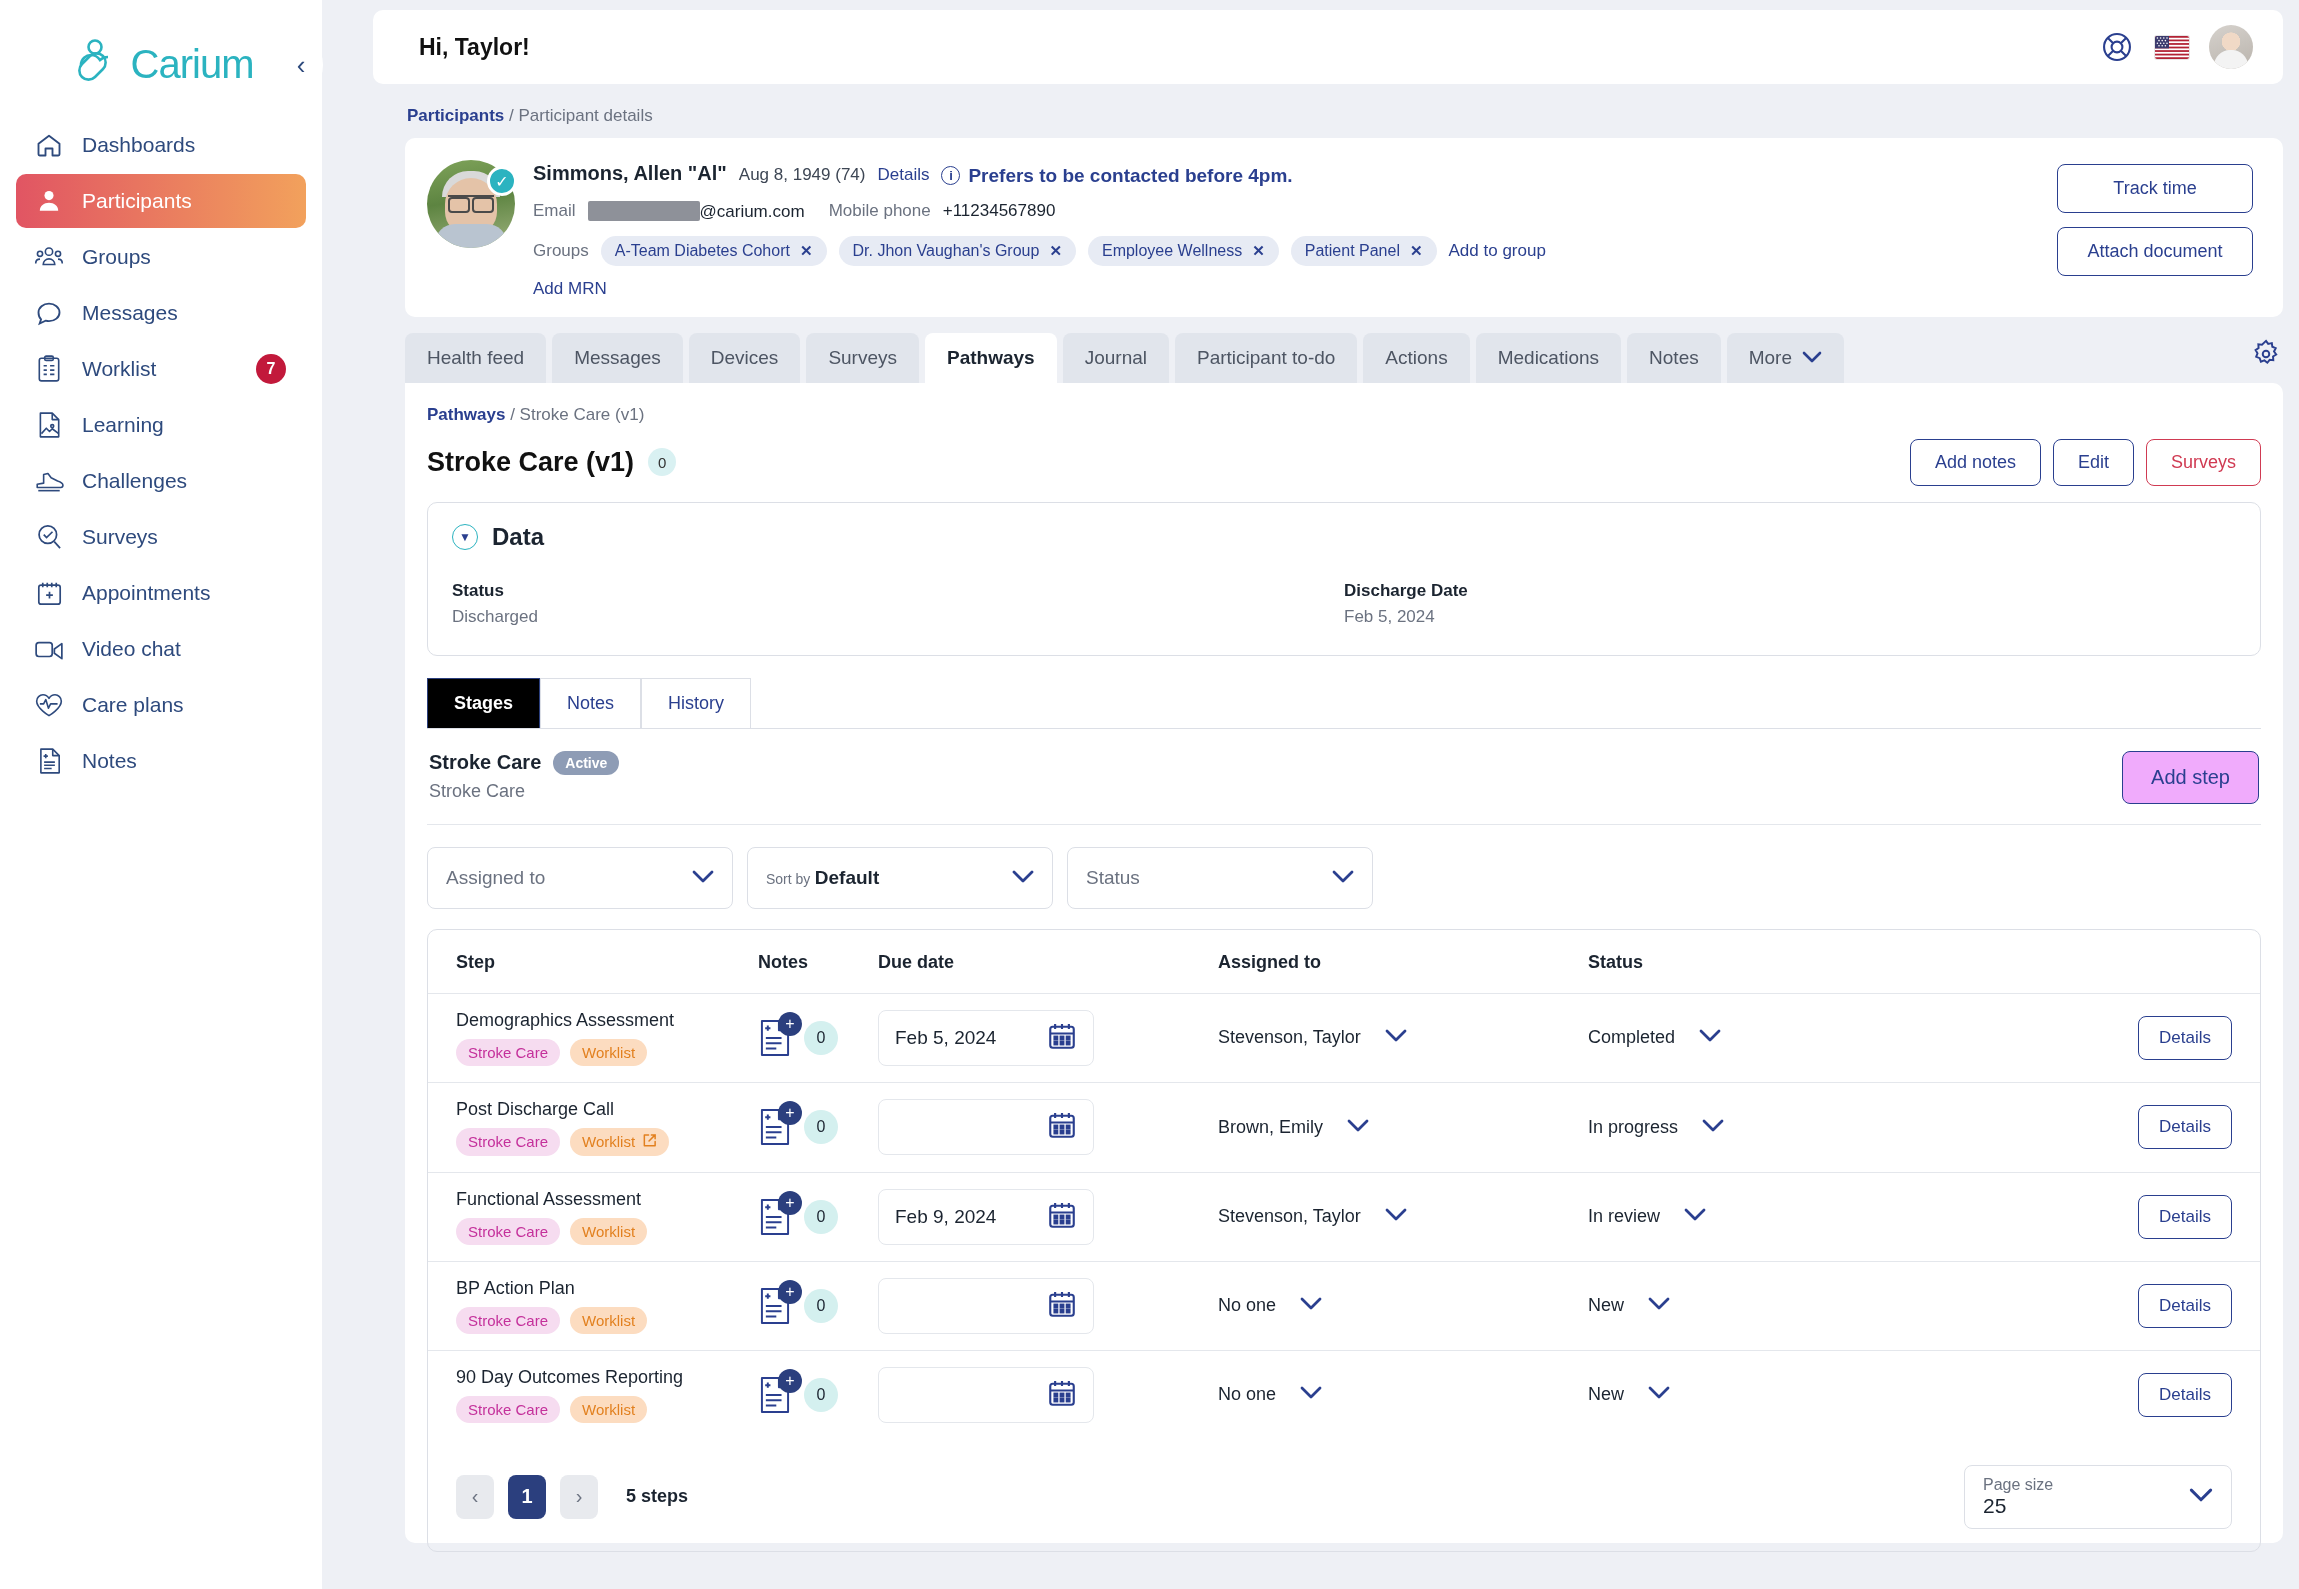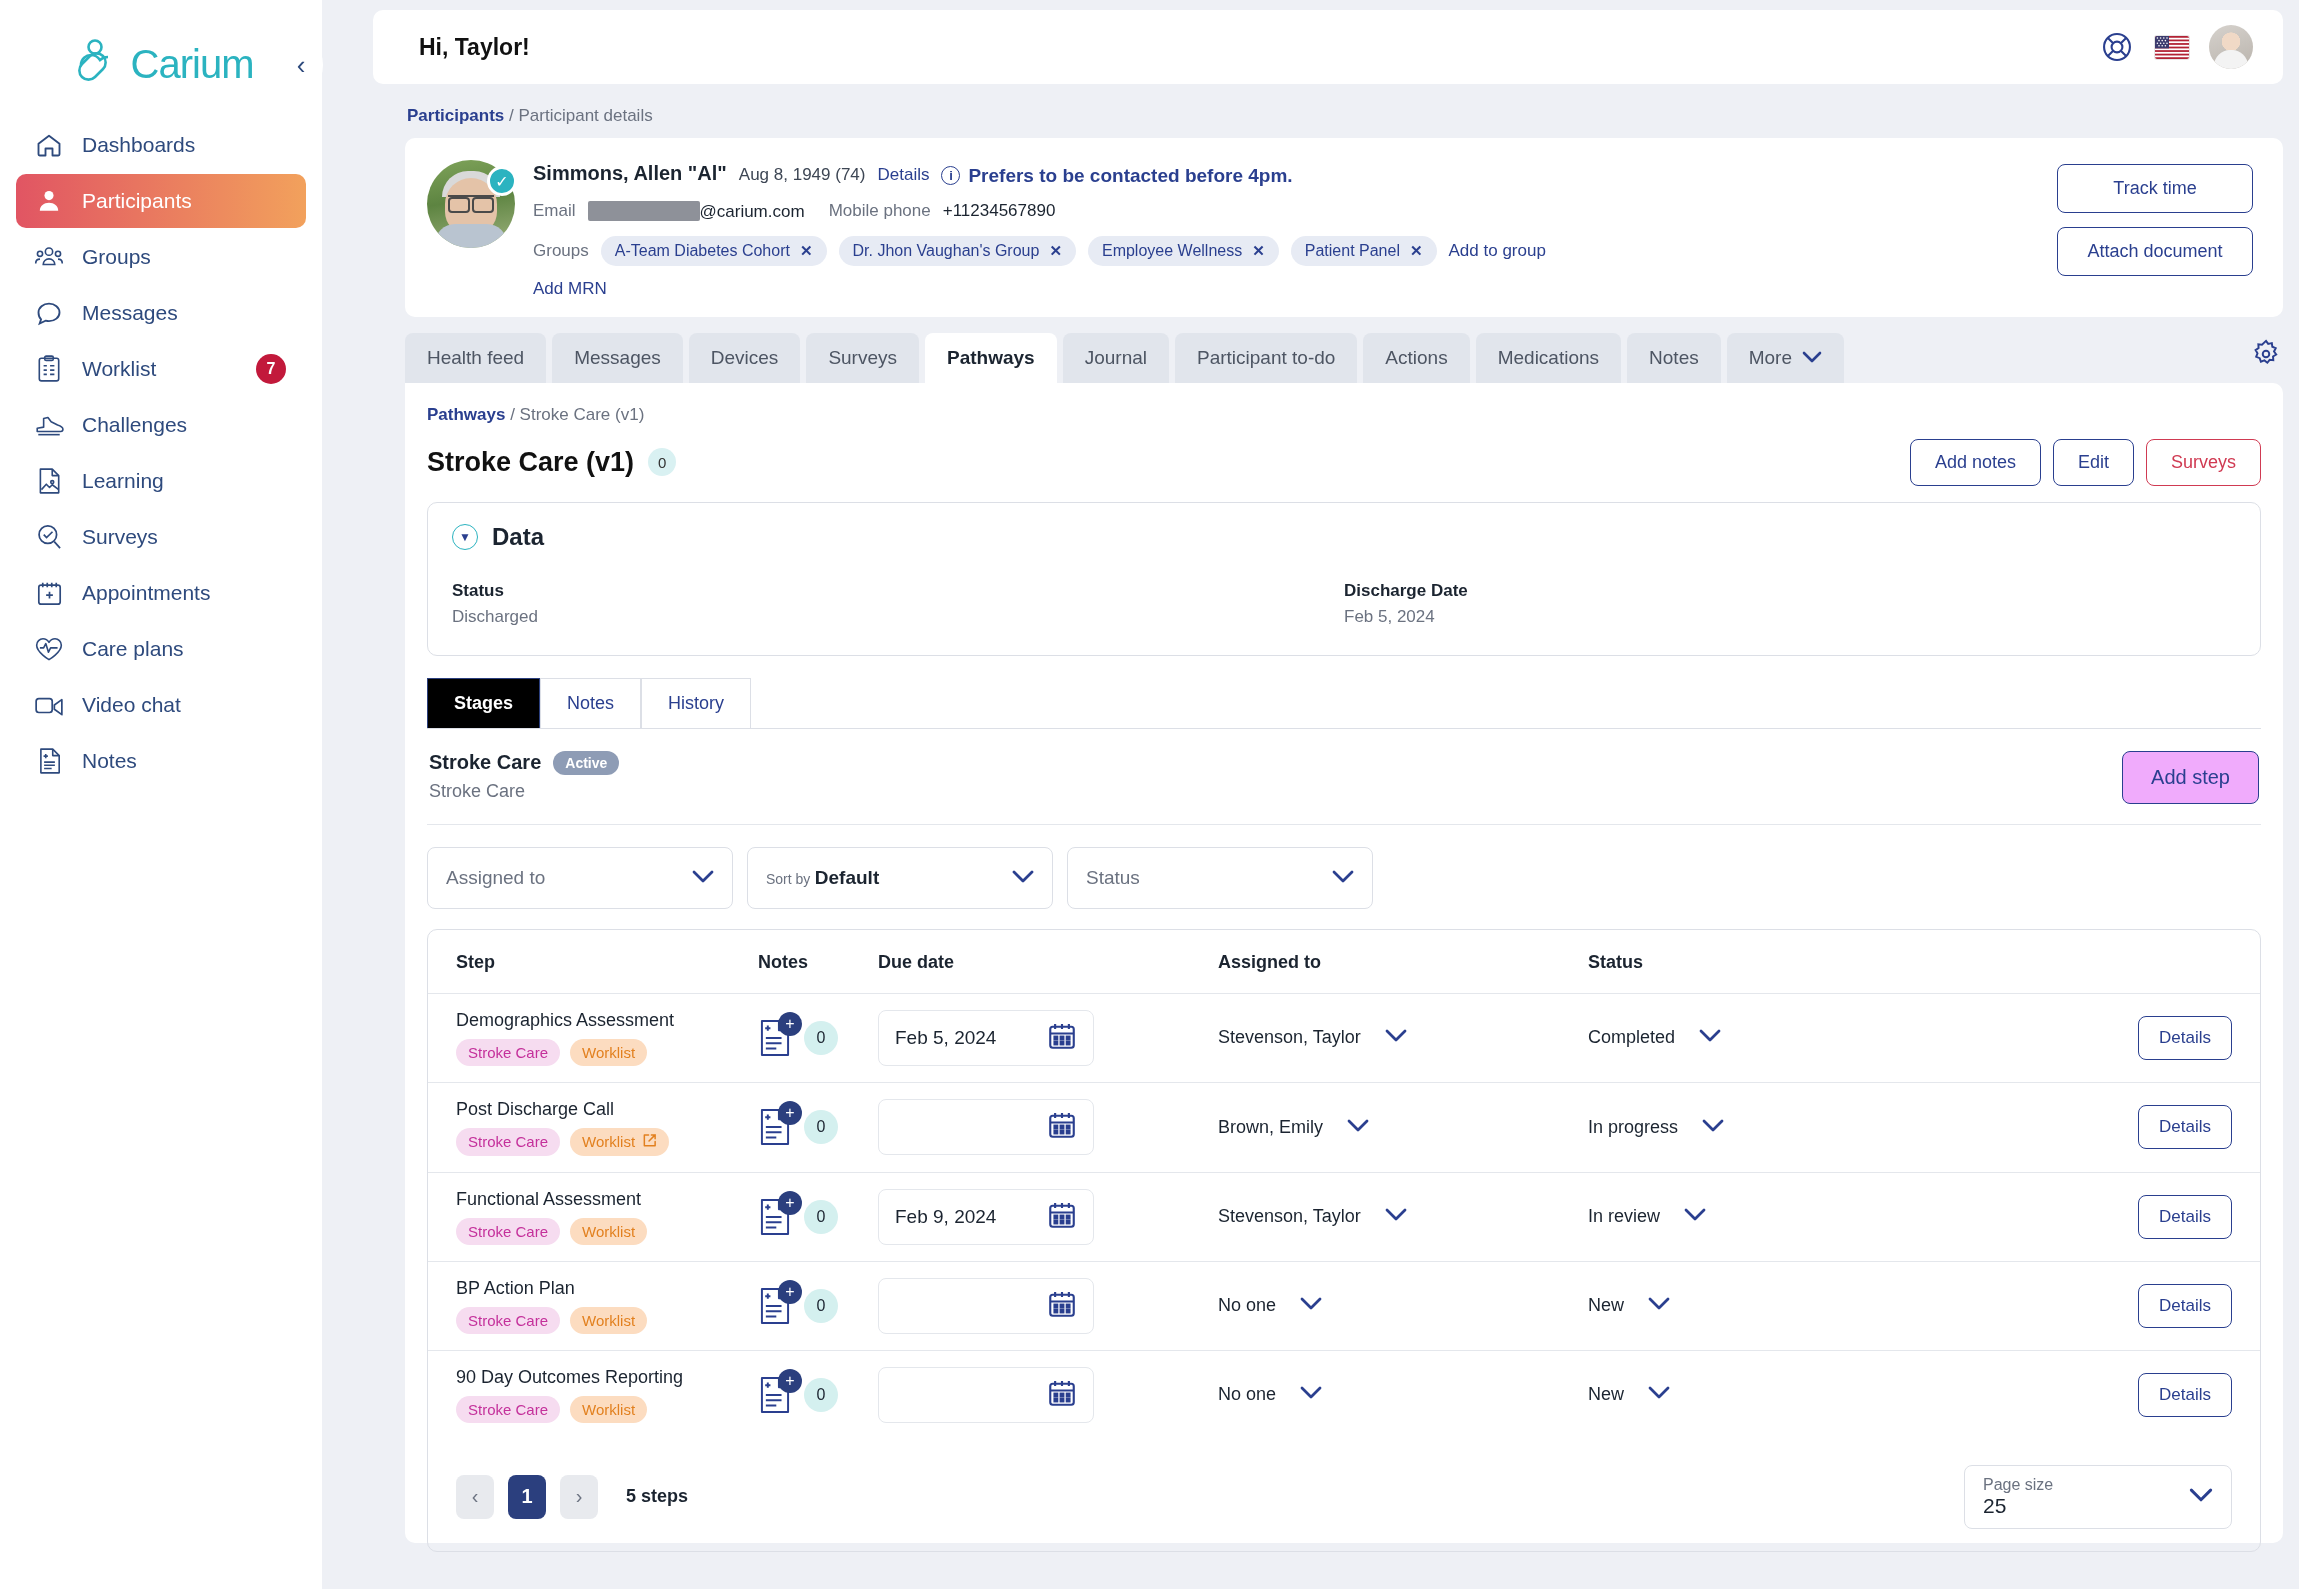--- a/index.html
+++ b/index.html
@@ -271,75 +271,75 @@
             <rect x="2" y="3" width="18" height="21" rx="2"></rect>
             <rect x="7" y="1" width="8" height="4" rx="1.4"></rect>
             <path d="M6 10h3M6 14h3M6 18h3M12 10h4M12 14h4M12 18h4"></path>
           </svg>
         </span>
       <span>Worklist</span>
       <span class="badge-count">7</span>
     </div>
     <div class="nav-item">
       <span class="nav-ico">
-          <svg width="30" height="26" viewBox="0 0 28 24" fill="none" stroke="currentColor" stroke-width="1.5" stroke-linejoin="round">
-            <path d="M3 18h22c1.5 0 2-1 2-2 0-2-2-3-5-4l-6-3-3-4-4 1v8l-6 1z"></path>
-            <path d="M4 21h20"></path>
-          </svg>
-        </span>
-      <span>Challenges</span>
-    </div>
-    <div class="nav-item">
-      <span class="nav-ico">
           <svg width="26" height="28" viewBox="0 0 22 26" fill="none" stroke="currentColor" stroke-width="1.5" stroke-linejoin="round">
             <path d="M3 2h11l6 6v16H3z"></path>
             <path d="M14 2v6h6"></path>
             <circle cx="14" cy="14" r="1.4"></circle>
             <path d="M4 21l4.5-5 3 3 2.5-2.5 6 4.5"></path>
           </svg>
         </span>
       <span>Learning</span>
     </div>
     <div class="nav-item">
       <span class="nav-ico">
+          <svg width="30" height="26" viewBox="0 0 28 24" fill="none" stroke="currentColor" stroke-width="1.5" stroke-linejoin="round">
+            <path d="M3 18h22c1.5 0 2-1 2-2 0-2-2-3-5-4l-6-3-3-4-4 1v8l-6 1z"></path>
+            <path d="M4 21h20"></path>
+          </svg>
+        </span>
+      <span>Challenges</span>
+    </div>
+    <div class="nav-item">
+      <span class="nav-ico">
           <svg width="28" height="28" viewBox="0 0 24 24" fill="none" stroke="currentColor" stroke-width="1.5">
             <circle cx="11" cy="10" r="7.5"></circle>
             <path d="M7.5 10l2.4 2.5L15 7.5"></path>
             <path d="M16.5 16l5 5.5"></path>
           </svg>
         </span>
       <span>Surveys</span>
     </div>
     <div class="nav-item">
       <span class="nav-ico">
           <svg width="27" height="27" viewBox="0 0 24 24" fill="none" stroke="currentColor" stroke-width="1.5">
             <rect x="2.5" y="4.5" width="19" height="17" rx="2"></rect>
             <path d="M6 2.5v4M10 2.5v4M14 2.5v4M18 2.5v4"></path>
             <path d="M12 10.5v6M9 13.5h6"></path>
           </svg>
         </span>
       <span>Appointments</span>
     </div>
     <div class="nav-item">
       <span class="nav-ico">
+          <svg width="30" height="24" viewBox="0 0 28 22" fill="none" stroke="currentColor" stroke-width="1.6" stroke-linejoin="round">
+            <rect x="2" y="5" width="15" height="13" rx="2.5"></rect>
+            <path d="M19 11l7-5v14l-7-5z"></path>
+          </svg>
+        </span>
+      <span>Video chat</span>
+    </div>
+    <div class="nav-item">
+      <span class="nav-ico">
           <svg width="30" height="27" viewBox="0 0 28 25" fill="none" stroke="currentColor" stroke-width="1.5" stroke-linejoin="round">
             <path d="M14 22S2.5 15 2.5 8.5C2.5 4.9 5.3 2.5 8.4 2.5c2.4 0 4.4 1.4 5.6 3.3 1.2-1.9 3.2-3.3 5.6-3.3 3.1 0 5.9 2.4 5.9 6C25.5 15 14 22 14 22z"></path>
             <path d="M5.5 11h3.5l2-4 2.5 8 2-4h6.5"></path>
           </svg>
         </span>
       <span>Care plans</span>
-    </div>
-    <div class="nav-item">
-      <span class="nav-ico">
-          <svg width="30" height="24" viewBox="0 0 28 22" fill="none" stroke="currentColor" stroke-width="1.6" stroke-linejoin="round">
-            <rect x="2" y="5" width="15" height="13" rx="2.5"></rect>
-            <path d="M19 11l7-5v14l-7-5z"></path>
-          </svg>
-        </span>
-      <span>Video chat</span>
     </div>
     <div class="nav-item">
       <span class="nav-ico">
           <svg width="25" height="28" viewBox="0 0 22 26" fill="none" stroke="currentColor" stroke-width="1.5" stroke-linejoin="round">
             <path d="M3 2h11l6 6v16H3z"></path>
             <path d="M14 2v6h6"></path>
             <path d="M7.5 6.5v4M5.5 8.5h4"></path>
             <path d="M6 14h10M6 17h10M6 20h7"></path>
           </svg>
         </span>

